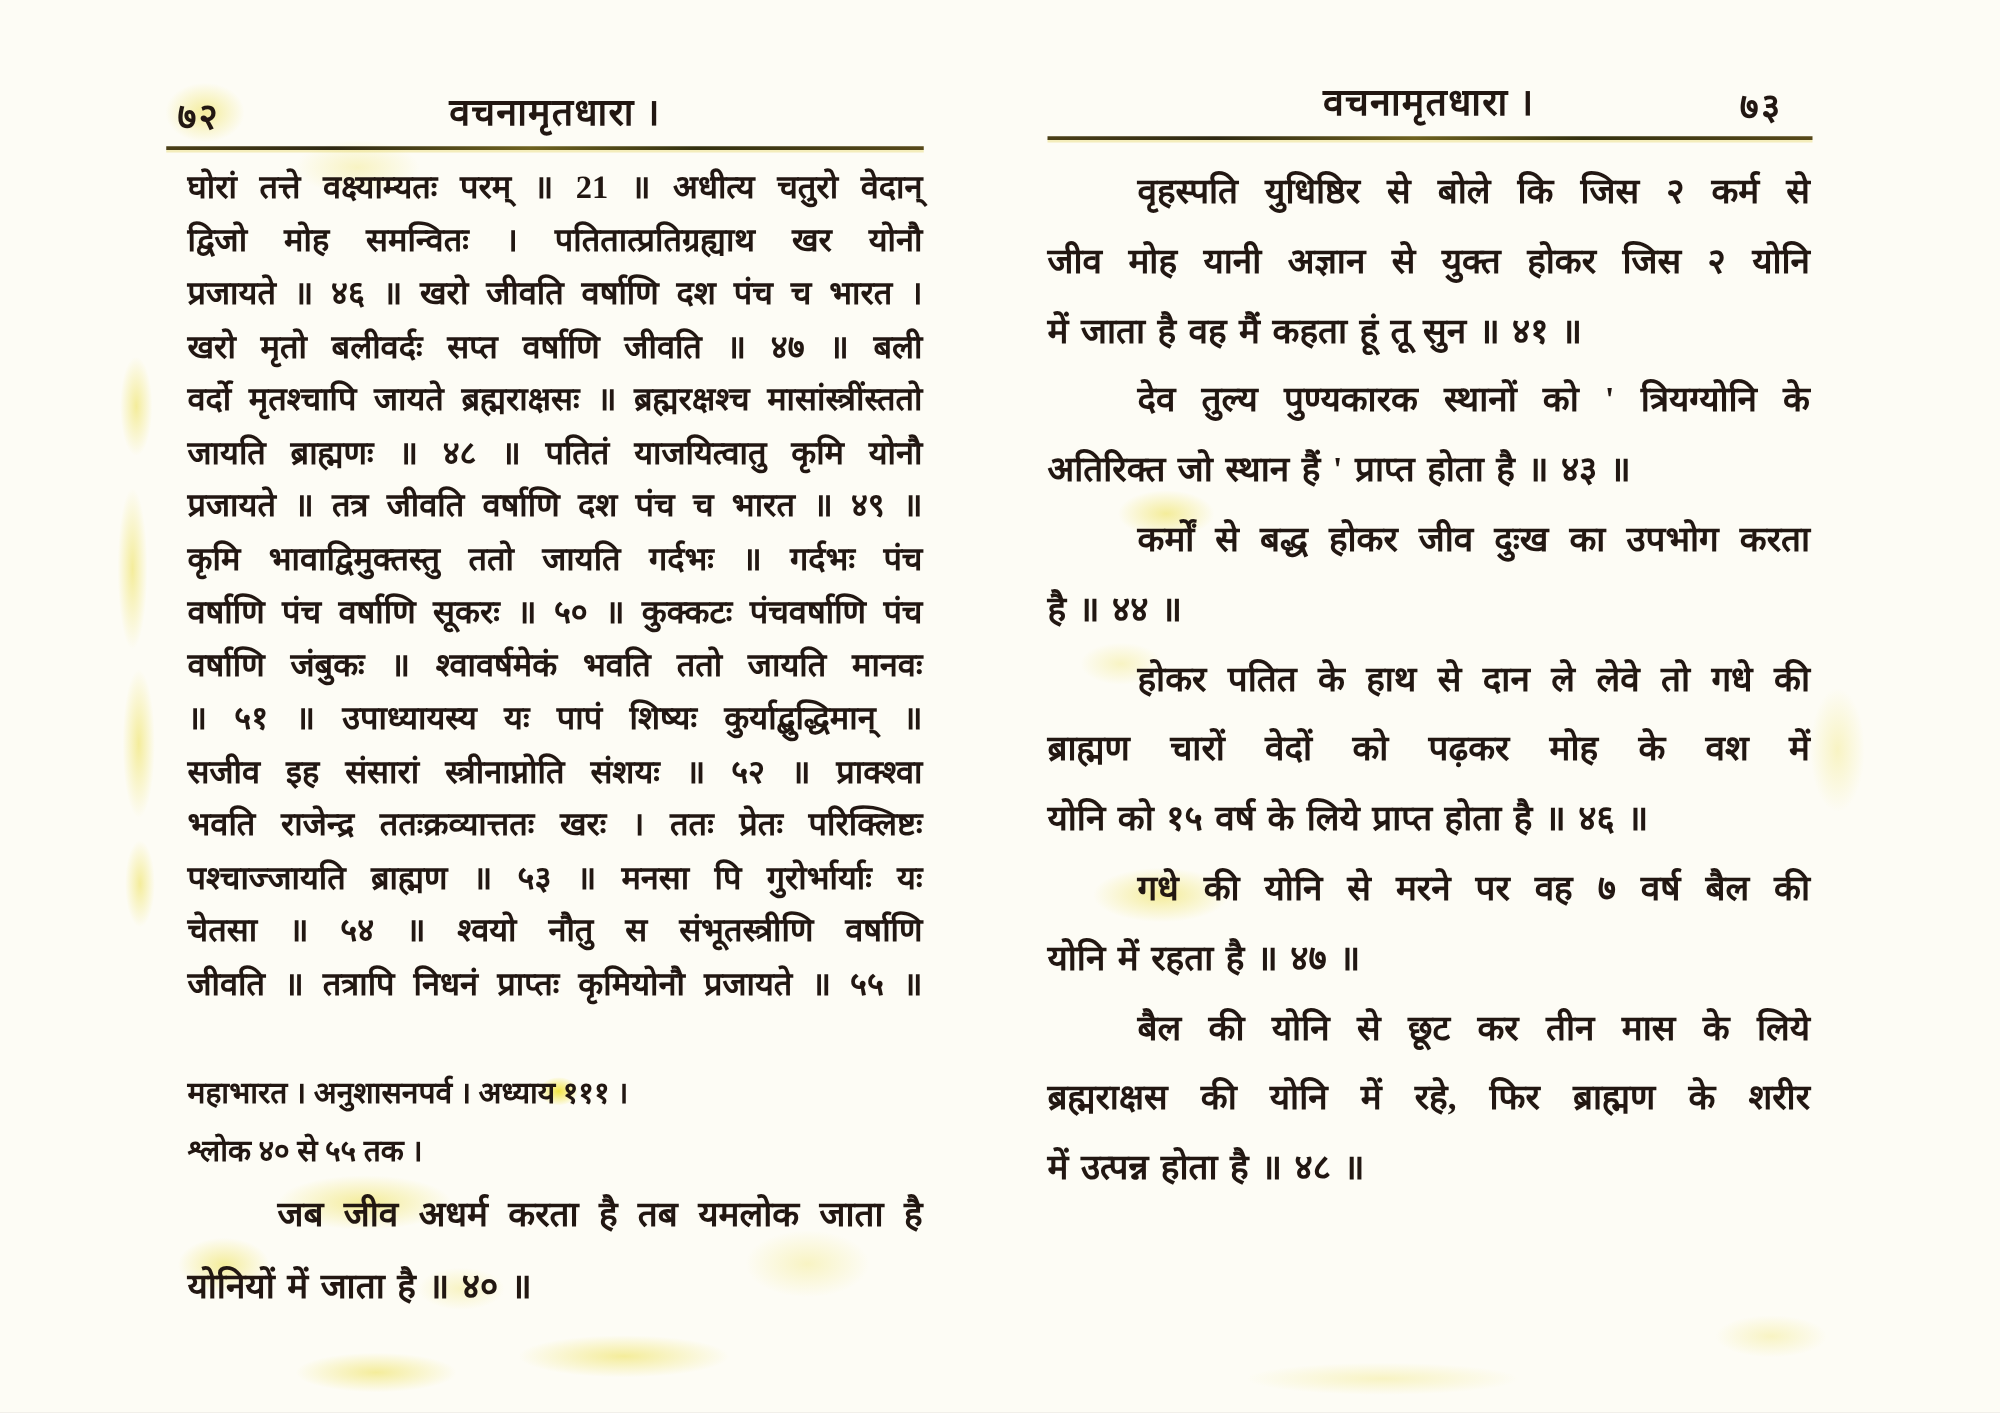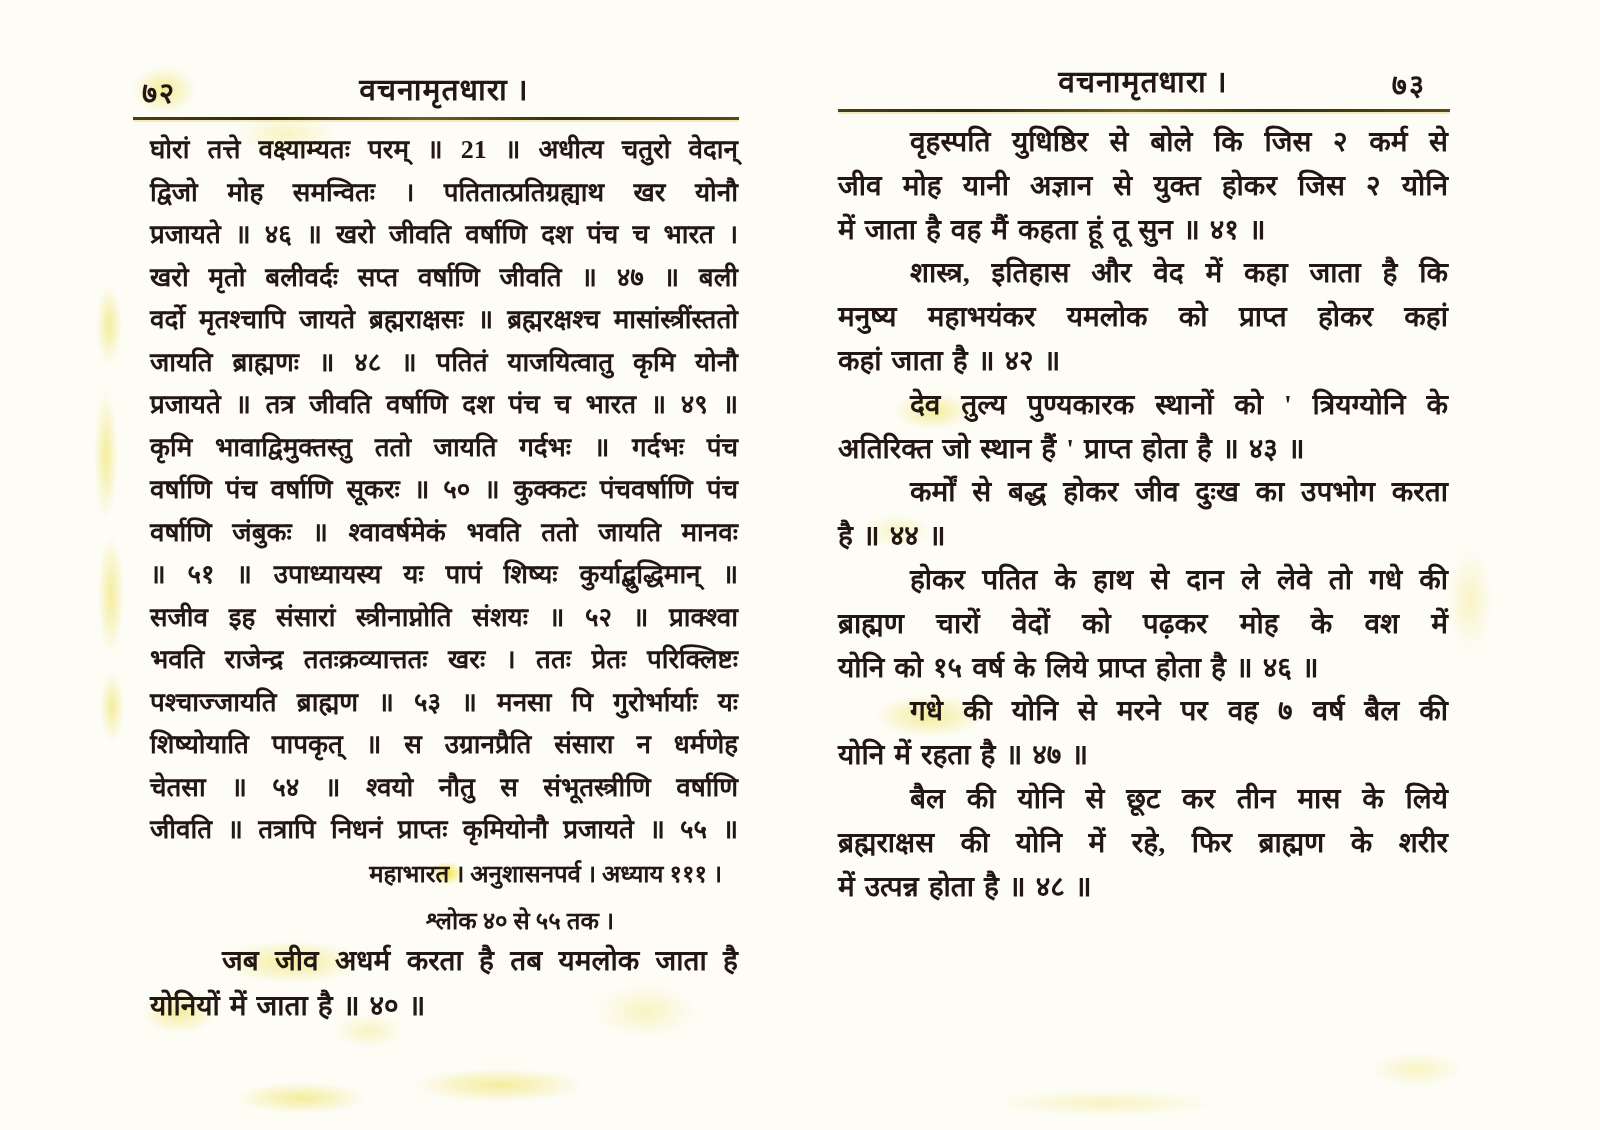--- a/index.html
+++ b/index.html
@@ -39,30 +39,31 @@
   .rule-left{left:-17px;top:117px;width:606px;}
   .rule-right{left:0;top:109px;width:612px;}
 
   .verse-block{
     position:absolute;top:129px;left:0;right:0;
     font-size:26px;font-weight:700;line-height:42.5px;
   }
   .bline{text-align:justify;text-align-last:justify;word-spacing:3px;}
 
   .attr{
-    position:absolute;left:0;right:0;text-align:right;
+    position:absolute;left:0;right:0;text-align:left;
     font-size:24px;font-weight:700;white-space:nowrap;
   }
   .attr-1{top:856px;padding-right:16px;}
   .attr-2{top:903px;padding-right:124px;}
 
   .para{margin:0;}
   .pline{
     text-align:justify;text-align-last:justify;word-spacing:3px;
     font-weight:700;
+    margin-top:12px;
   }
   .para .pline:first-child{text-indent:72px;}
   .para .pline:last-child{text-align-last:left;}
 
   .closing{
     position:absolute;top:938px;left:0;right:0;
     font-size:28px;line-height:45px;
   }
   .flow{
     position:absolute;top:120px;left:0;right:0;
@@ -119,21 +120,20 @@
         <div class="bline">वर्दो मृतश्चापि जायते ब्रह्मराक्षसः ॥ ब्रह्मरक्षश्च मासांस्त्रींस्ततो</div>
         <div class="bline">जायति ब्राह्मणः ॥ ४८ ॥ पतितं याजयित्वातु कृमि योनौ</div>
         <div class="bline">प्रजायते ॥ तत्र जीवति वर्षाणि दश पंच च भारत ॥ ४९ ॥</div>
         <div class="bline">कृमि भावाद्विमुक्तस्तु ततो जायति गर्दभः ॥ गर्दभः पंच</div>
         <div class="bline">वर्षाणि पंच वर्षाणि सूकरः ॥ ५० ॥ कुक्कटः पंचवर्षाणि पंच</div>
         <div class="bline">वर्षाणि जंबुकः ॥ श्वावर्षमेकं भवति ततो जायति मानवः</div>
         <div class="bline">॥ ५१ ॥ उपाध्यायस्य यः पापं शिष्यः कुर्याद्बुद्धिमान् ॥</div>
         <div class="bline">सजीव इह संसारां स्त्रीनाप्नोति संशयः ॥ ५२ ॥ प्राक्श्वा</div>
         <div class="bline">भवति राजेन्द्र ततःक्रव्यात्ततः खरः । ततः प्रेतः परिक्लिष्टः</div>
         <div class="bline">पश्चाज्जायति ब्राह्मण ॥ ५३ ॥ मनसा पि गुरोर्भार्याः यः</div>
-        <div class="bline">शिष्योयाति पापकृत् ॥ स उग्रानप्रैति संसारा न धर्मणेह</div>
         <div class="bline">चेतसा ॥ ५४ ॥ श्वयो नौतु स संभूतस्त्रीणि वर्षाणि</div>
         <div class="bline">जीवति ॥ तत्रापि निधनं प्राप्तः कृमियोनौ प्रजायते ॥ ५५ ॥</div>
       </div>
 
     <div class="attr attr-1">महाभारत । अनुशासनपर्व । अध्याय १११ ।</div>
     <div class="attr attr-2">श्लोक ४० से ५५ तक ।</div>
 
     <div class="para closing">
         <div class="pline">जब जीव अधर्म करता है तब यमलोक जाता है</div>
         <div class="pline">योनियों में जाता है ॥ ४० ॥</div>
@@ -143,25 +143,20 @@
   <section class="page page-right">
     <div class="ptitle pt-right">वचनामृतधारा ।</div>
     <div class="pagenum pn-right">७३</div>
     <div class="rule rule-right"></div>
 
     <div class="flow">
       <div class="para">
           <div class="pline">वृहस्पति युधिष्ठिर से बोले कि जिस २ कर्म से</div>
           <div class="pline">जीव मोह यानी अज्ञान से युक्त होकर जिस २ योनि</div>
           <div class="pline">में जाता है वह मैं कहता हूं तू सुन ॥ ४१ ॥</div>
-        </div>
-      <div class="para">
-          <div class="pline">शास्त्र, इतिहास और वेद में कहा  जाता है कि</div>
-          <div class="pline">मनुष्य महाभयंकर यमलोक को प्राप्त होकर कहां</div>
-          <div class="pline">कहां जाता है ॥ ४२ ॥</div>
         </div>
       <div class="para">
           <div class="pline">देव तुल्य पुण्यकारक स्थानों को ' त्रियग्योनि के</div>
           <div class="pline">अतिरिक्त जो स्थान हैं ' प्राप्त होता है ॥ ४३ ॥</div>
         </div>
       <div class="para">
           <div class="pline">कर्मों से बद्ध होकर जीव दुःख का उपभोग करता</div>
           <div class="pline">है ॥ ४४ ॥</div>
         </div>
       <div class="para">

